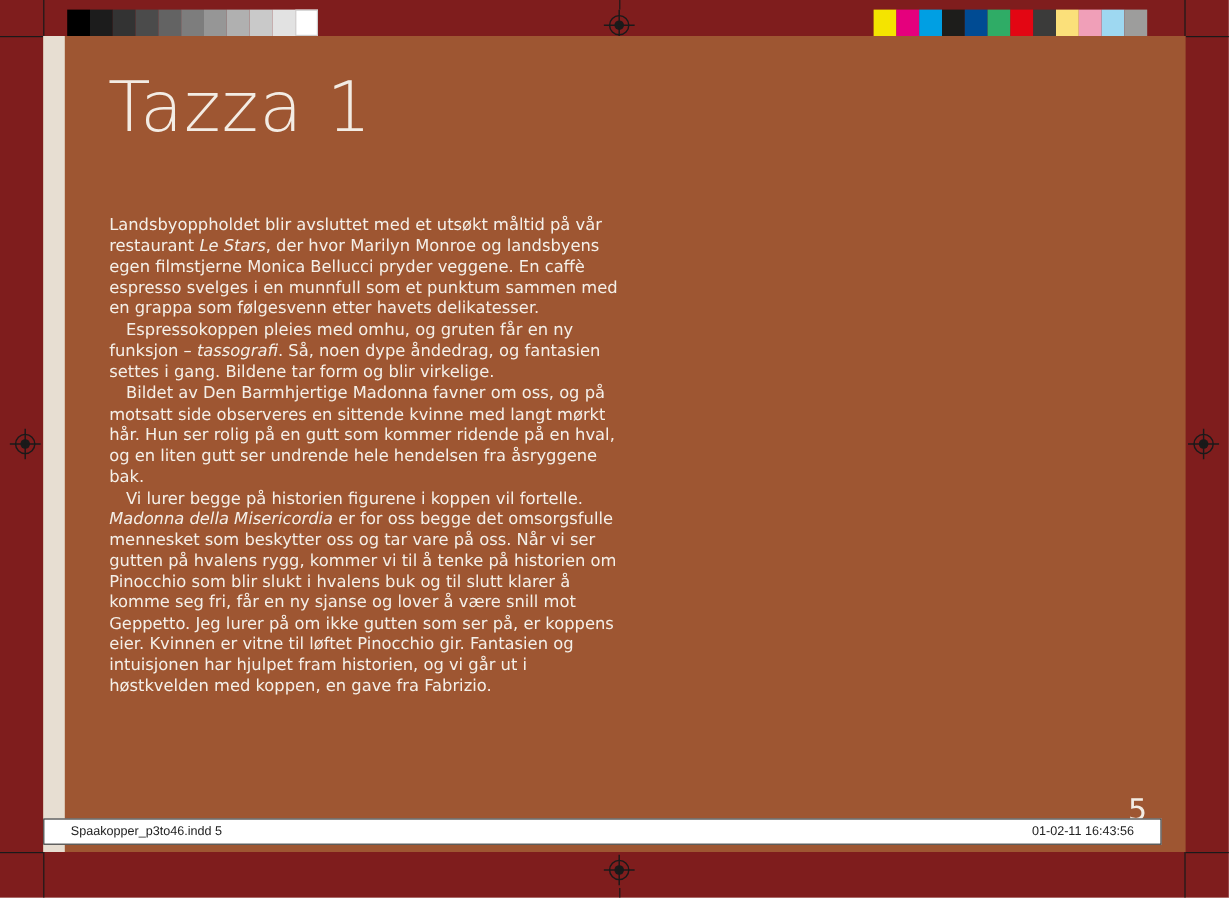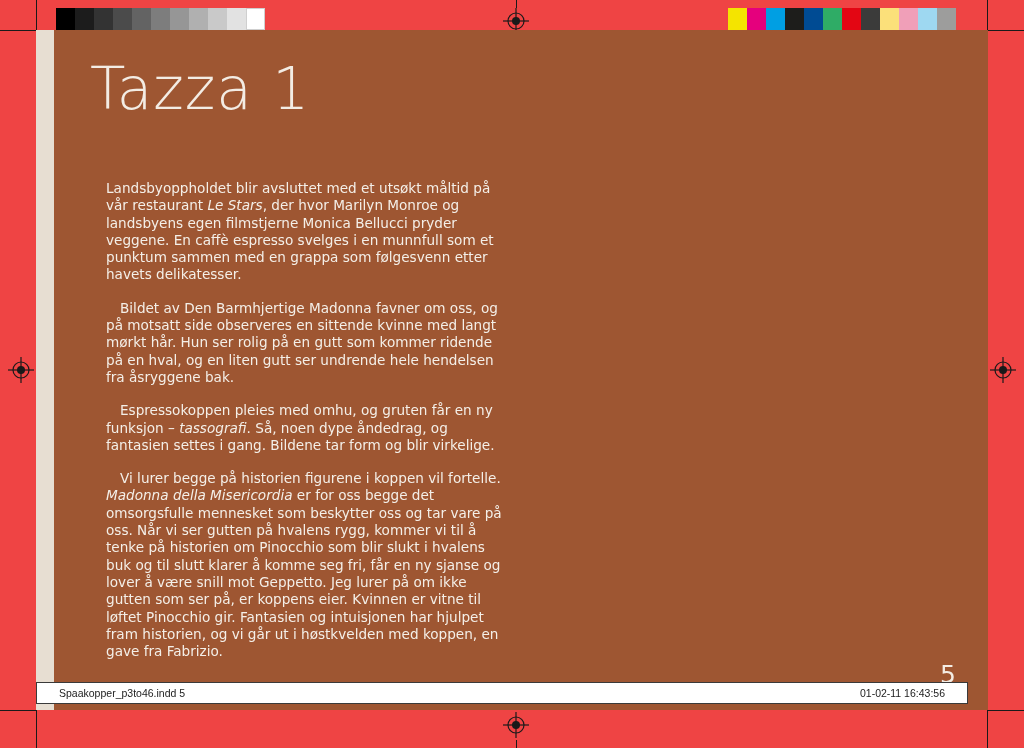--- a/index.html
+++ b/index.html
@@ -12,21 +12,21 @@
     height: 748px;
     position: relative;
     font-family: "Liberation Sans", sans-serif;
     overflow: hidden;
   }
 
   
   .page {
     position: absolute;
     inset: 0;
-    background: #ef4444;
+    background: #7f1d1d;
   }
 
   .crop-line {
     position: absolute;
     background: #1a1a1a;
   }
 
   
   .colorbar {
     position: absolute;
@@ -82,21 +82,21 @@
 
   .text-block {
     margin-top: 62px;
     font-family: "DejaVu Sans", sans-serif;
     font-size: 13.6px;
     line-height: 17.3px;
     color: #f4efe8;
     text-align: left;
   }
   .text-block p {
-    margin: 16px;
+    margin: 1px;
     text-indent: 0;
   }
   .text-block p + p {
     text-indent: 14px;
   }
   .text-block i { font-style: italic; }
 
   .folio {
     position: absolute;
     left: 940px;
@@ -212,22 +212,22 @@
     </svg>
   </div>
 
   <div class="spread"></div>
   <div class="gutter"></div>
 
   <div class="page-body">
     <h1 class="title">Tazza 1</h1>
     <div class="text-block">
         <p><span>Landsbyoppholdet blir avsluttet med et utsøkt måltid på vår restaurant </span><i>Le Stars</i><span>, der hvor Marilyn Monroe og landsbyens egen filmstjerne Monica Bellucci pryder veggene. En caffè espresso svelges i en munnfull som et punktum sammen med en grappa som følgesvenn etter havets delikatesser.</span></p>
+        <p><span>Espressokoppen pleies med omhu, og gruten får en ny funksjon – </span><i>tassografi</i><span>. Så, noen dype åndedrag, og fantasien settes i gang. Bildene tar form og blir virkelige.</span></p>
         <p><span>Bildet av Den Barmhjertige Madonna favner om oss, og på motsatt side observeres en sittende kvinne med langt mørkt hår. Hun ser rolig på en gutt som kommer ridende på en hval, og en liten gutt ser undrende hele hendelsen fra åsryggene bak.</span></p>
-        <p><span>Espressokoppen pleies med omhu, og gruten får en ny funksjon – </span><i>tassografi</i><span>. Så, noen dype åndedrag, og fantasien settes i gang. Bildene tar form og blir virkelige.</span></p>
         <p><span>Vi lurer begge på historien figurene i koppen vil fortelle. </span><i>Madonna della Misericordia</i><span> er for oss begge det omsorgsfulle mennesket som beskytter oss og tar vare på oss. Når vi ser gutten på hvalens rygg, kommer vi til å tenke på historien om Pinocchio som blir slukt i hvalens buk og til slutt klarer å komme seg fri, får en ny sjanse og lover å være snill mot Geppetto. Jeg lurer på om ikke gutten som ser på, er koppens eier. Kvinnen er vitne til løftet Pinocchio gir. Fantasien og intuisjonen har hjulpet fram historien, og vi går ut i høstkvelden med koppen, en gave fra Fabrizio.</span></p>
       </div>
   </div>
 
   <div class="folio">5</div>
 
   <div class="slug">
     <span class="slug-left">Spaakopper_p3to46.indd   5</span>
     <span class="slug-right">01-02-11   16:43:56</span>
   </div>

